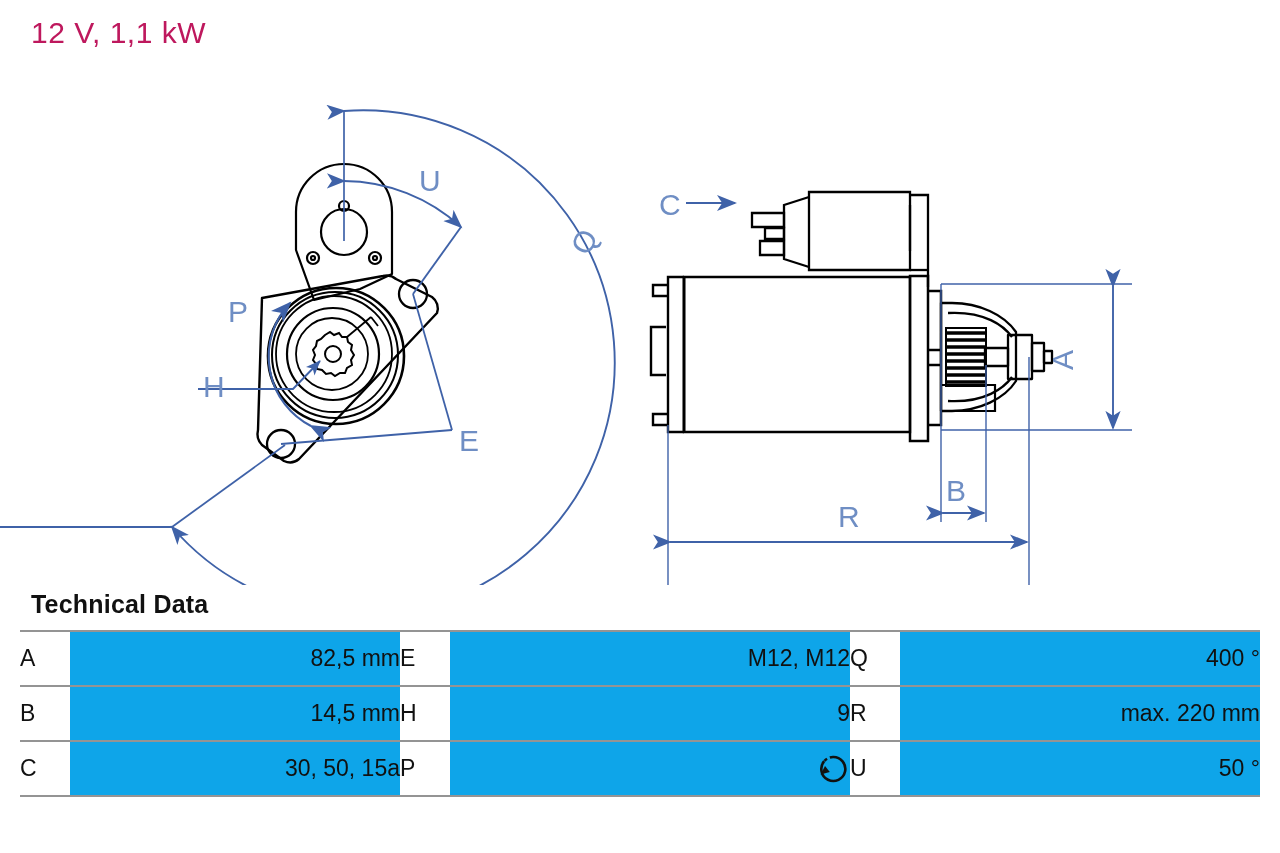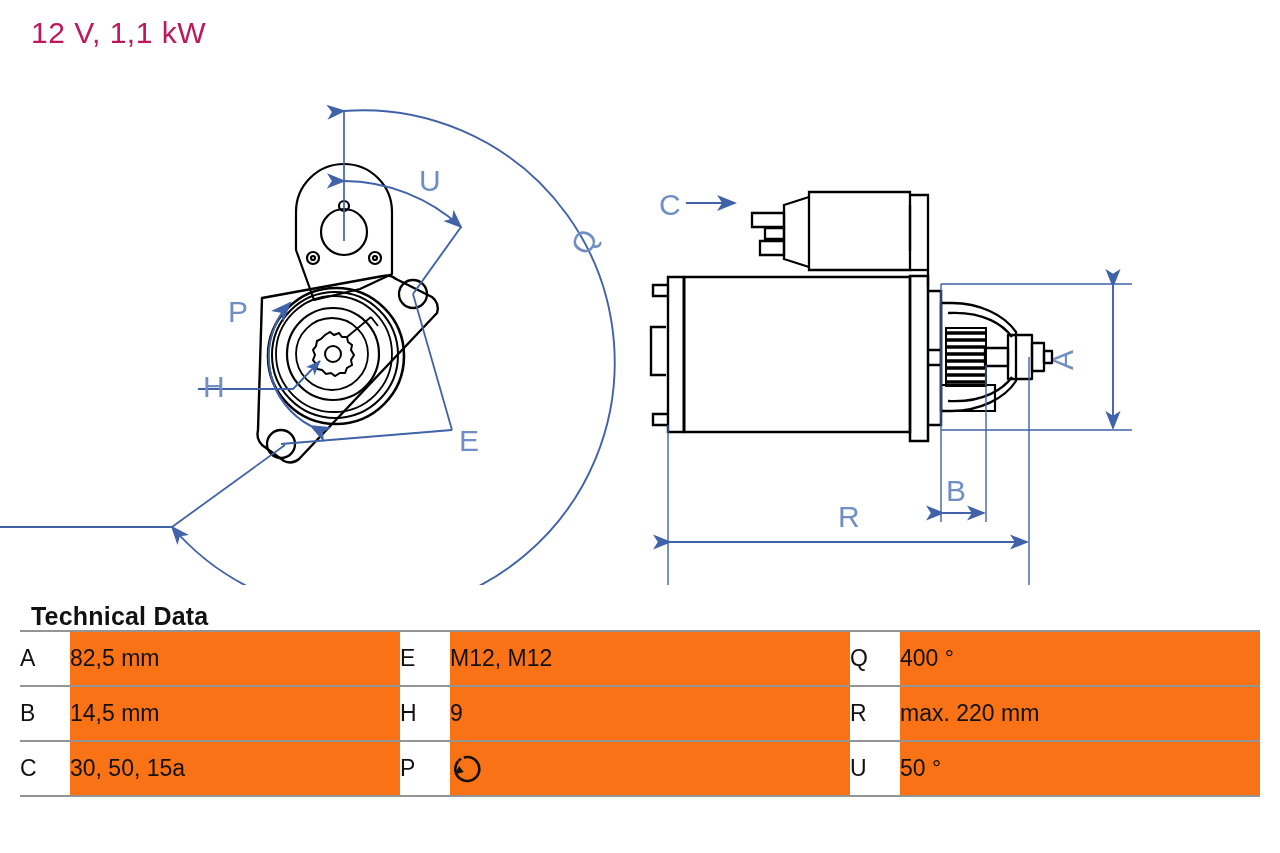--- a/index.html
+++ b/index.html
@@ -42,21 +42,21 @@
   
   #tech-section {
     position: absolute;
     left: 0;
     top: 586px;
     width: 1280px;
   }
   #tech-heading {
     position: absolute;
     left: 31px;
-    top: 16px;
+    top: 4px;
     font-size: 25px;
     font-weight: bold;
     color: #111111;
     letter-spacing: 0.2px;
     white-space: nowrap;
   }
 
   #tech-table {
     position: absolute;
     left: 20px;
@@ -79,22 +79,22 @@
   }
   #tech-table tr.row-last td {
     border-bottom: 2px solid #949494;
   }
   td.key-cell {
     background: #ffffff;
     text-align: left;
     padding-left: 12px;
   }
   td.val-cell {
-    background: #f97316;
-    text-align: left;
+    background: #0ea5e9;
+    text-align: right;
     padding-left: 14px;
   }
   
   col.c-key { width: 50px; }
   col.c-val1 { width: 330px; }
   col.c-val2 { width: 400px; }
   col.c-val3 { width: 360px; }
 
   .rot-symbol {
     display: inline-block;

